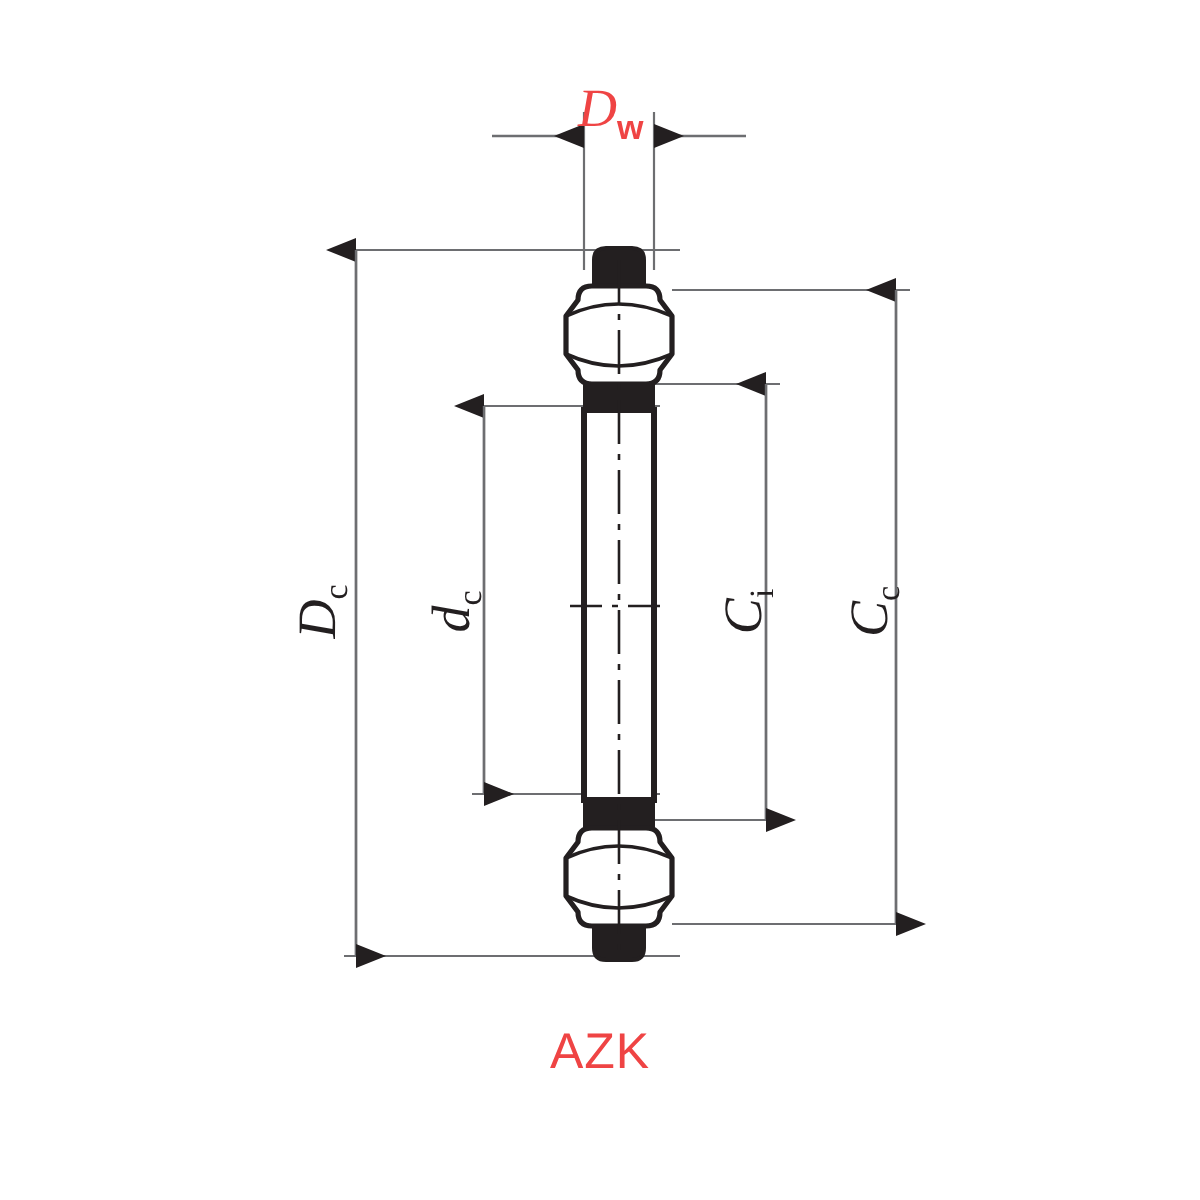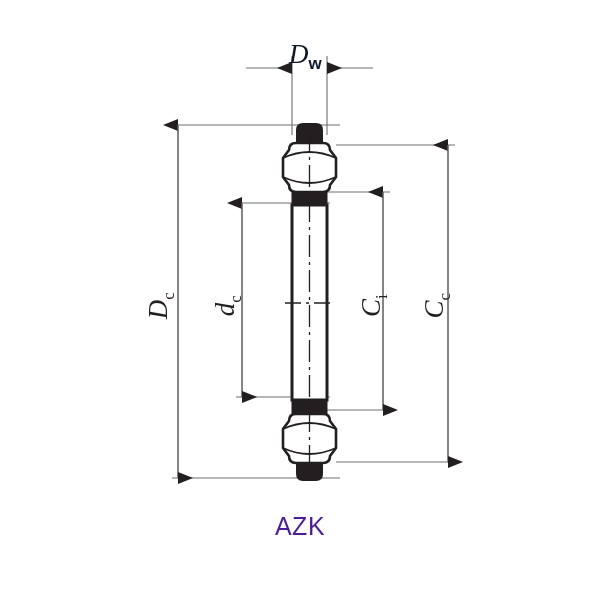--- a/index.html
+++ b/index.html
@@ -25,21 +25,21 @@
     width: 600px;
     height: 600px;
   }
   .caption {
     position: absolute;
     left: 0;
     width: 600px;
     text-align: center;
     font-family: "Liberation Sans", sans-serif;
     font-size: 25px;
-    color: #4c1d95;
+    color: #ef4444;
     letter-spacing: 0.5px;
   }
   .dimlabel {
     position: absolute;
     font-family: "Liberation Serif", serif;
     font-style: italic;
     font-size: 27px;
     color: #231f20;
     white-space: nowrap;
     transform-origin: 50% 50%;
@@ -51,21 +51,21 @@
     font-family: "Liberation Serif", serif;
   }
   .rot90 {
     transform: rotate(-90deg);
   }
   .horiz-label {
     position: absolute;
     font-family: "Liberation Serif", serif;
     font-style: italic;
     font-size: 27px;
-    color: #0f172a;
+    color: #ef4444;
     white-space: nowrap;
   }
   .horiz-label .sub {
     font-size: 17px;
     font-style: normal;
     vertical-align: sub;
     font-family: "Liberation Sans", sans-serif;
     font-weight: 600;
   }
 </style>

